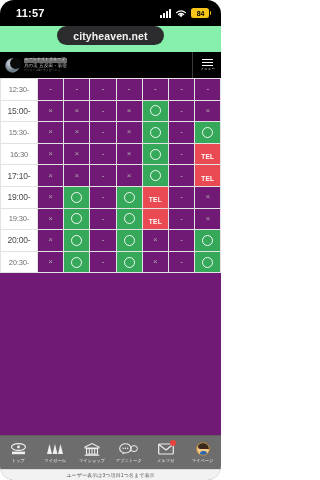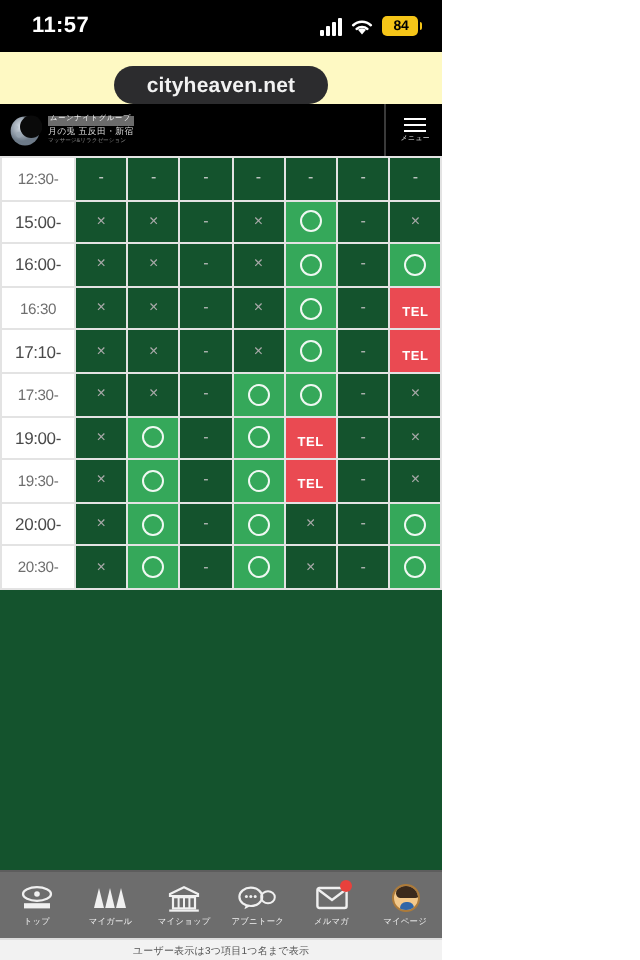--- a/index.html
+++ b/index.html
@@ -3,21 +3,21 @@
 <meta charset="utf-8">
 <style>
   * { margin:0; padding:0; box-sizing:border-box; }
   html,body { width:221px; height:480px; overflow:hidden; }
   body {
     font-family:"Liberation Sans", sans-serif;
     background:#ffffff;
     color:#333;
     -webkit-font-smoothing:antialiased;
   }
-  #app { position:relative; width:221px; height:480px; overflow:hidden; background:#fff; }
+  #app { position:relative; width:221px; height:480px; overflow:hidden; background:#fff;border-radius:14px; }
 
   
   .statusbar {
     height:26px; background:#000; color:#fff;
     display:flex; align-items:center; justify-content:space-between;
     padding:0 12px 0 16px;
   }
   .status-time { font-size:11px; font-weight:bold; letter-spacing:.2px; }
   .status-right { display:flex; align-items:center; gap:4px; }
   .bars { display:flex; align-items:flex-end; gap:1px; height:9px; }
@@ -33,21 +33,21 @@
     border-radius:2.5px; padding:1px 2px 1px 3px; min-width:18px;
     height:10px; display:flex; align-items:center; justify-content:center;
     position:relative; letter-spacing:-.2px;
   }
   .battery::after{
     content:""; position:absolute; right:-2px; top:3px;
     width:1.5px; height:4px; background:#f5c518; border-radius:0 1px 1px 0;
   }
 
   
-  .urlbar { height:26px; background:#fef9c3; display:flex; align-items:flex-end; justify-content:center; }
+  .urlbar { height:26px; background:#86efac; display:flex; align-items:flex-start; justify-content:center; }
   .url-pill {
     background:#2c2c2e; color:#f2f2f2; border-radius:11px;
     font-size:10.5px; font-weight:bold; padding:3.5px 16px;
     letter-spacing:.1px;
   }
 
   
   .siteheader {
     height:26px; background:#000; display:flex; align-items:center;
     justify-content:space-between; padding:0 0 0 4px; position:relative;
@@ -65,21 +65,21 @@
   .menu-btn {
     display:flex; flex-direction:column; align-items:center; gap:1px;
     padding:0 6px 0 7px; height:100%; justify-content:center;
     border-left:1px solid #3a3a3a;
   }
   .burger { display:flex; flex-direction:column; gap:1.5px; }
   .burger i { display:block; width:11px; height:1.6px; background:#fff; }
   .menu-label { font-size:3.4px; color:#e4e4e4; letter-spacing:.2px; }
 
   
-  .table-wrap { height:357px; overflow:hidden; background:#14532d; }
+  .table-wrap { height:357px; overflow:hidden; background:#701a75; }
   table.sched { width:221px; border-collapse:collapse; table-layout:fixed; }
   table.sched td { border:1px solid #e3e3e3; height:21.6px; padding:0; text-align:center; vertical-align:middle; }
   td.timecell {
     width:37px; font-size:8.5px; color:#4a4a4a; text-align:center;
     background:#fff; white-space:nowrap; letter-spacing:-.2px;
   }
   td.timecell.half { font-size:7.6px; color:#6e6e6e; }
   td.slot { width:26.2px; position:relative; }
   .mark { font-size:8px; color:#a9a9a9; line-height:1; display:block; }
   .mark.dash { font-size:8px; color:#bdbdbd; }
@@ -236,21 +236,21 @@
               <span class="circle"></span>
             </td>
             <td class="slot">
               <span class="mark dash">-</span>
             </td>
             <td class="slot">
               <span class="mark">×</span>
             </td>
           </tr>
           <tr>
-            <td class="timecell">16:00-</td>
+            <td class="timecell half">15:30-</td>
             <td class="slot">
               <span class="mark">×</span>
             </td>
             <td class="slot">
               <span class="mark">×</span>
             </td>
             <td class="slot">
               <span class="mark dash">-</span>
             </td>
             <td class="slot">
@@ -302,44 +302,20 @@
             <td class="slot">
               <span class="mark">×</span>
             </td>
             <td class="slot open">
               <span class="circle"></span>
             </td>
             <td class="slot">
               <span class="mark dash">-</span>
             </td>
             <td class="slot tel"><span class="tel-label">TEL</span></td>
-          </tr>
-          <tr>
-            <td class="timecell half">17:30-</td>
-            <td class="slot">
-              <span class="mark">×</span>
-            </td>
-            <td class="slot">
-              <span class="mark">×</span>
-            </td>
-            <td class="slot">
-              <span class="mark dash">-</span>
-            </td>
-            <td class="slot open">
-              <span class="circle"></span>
-            </td>
-            <td class="slot open">
-              <span class="circle"></span>
-            </td>
-            <td class="slot">
-              <span class="mark dash">-</span>
-            </td>
-            <td class="slot">
-              <span class="mark">×</span>
-            </td>
           </tr>
           <tr>
             <td class="timecell">19:00-</td>
             <td class="slot">
               <span class="mark">×</span>
             </td>
             <td class="slot open">
               <span class="circle"></span>
             </td>
             <td class="slot">

